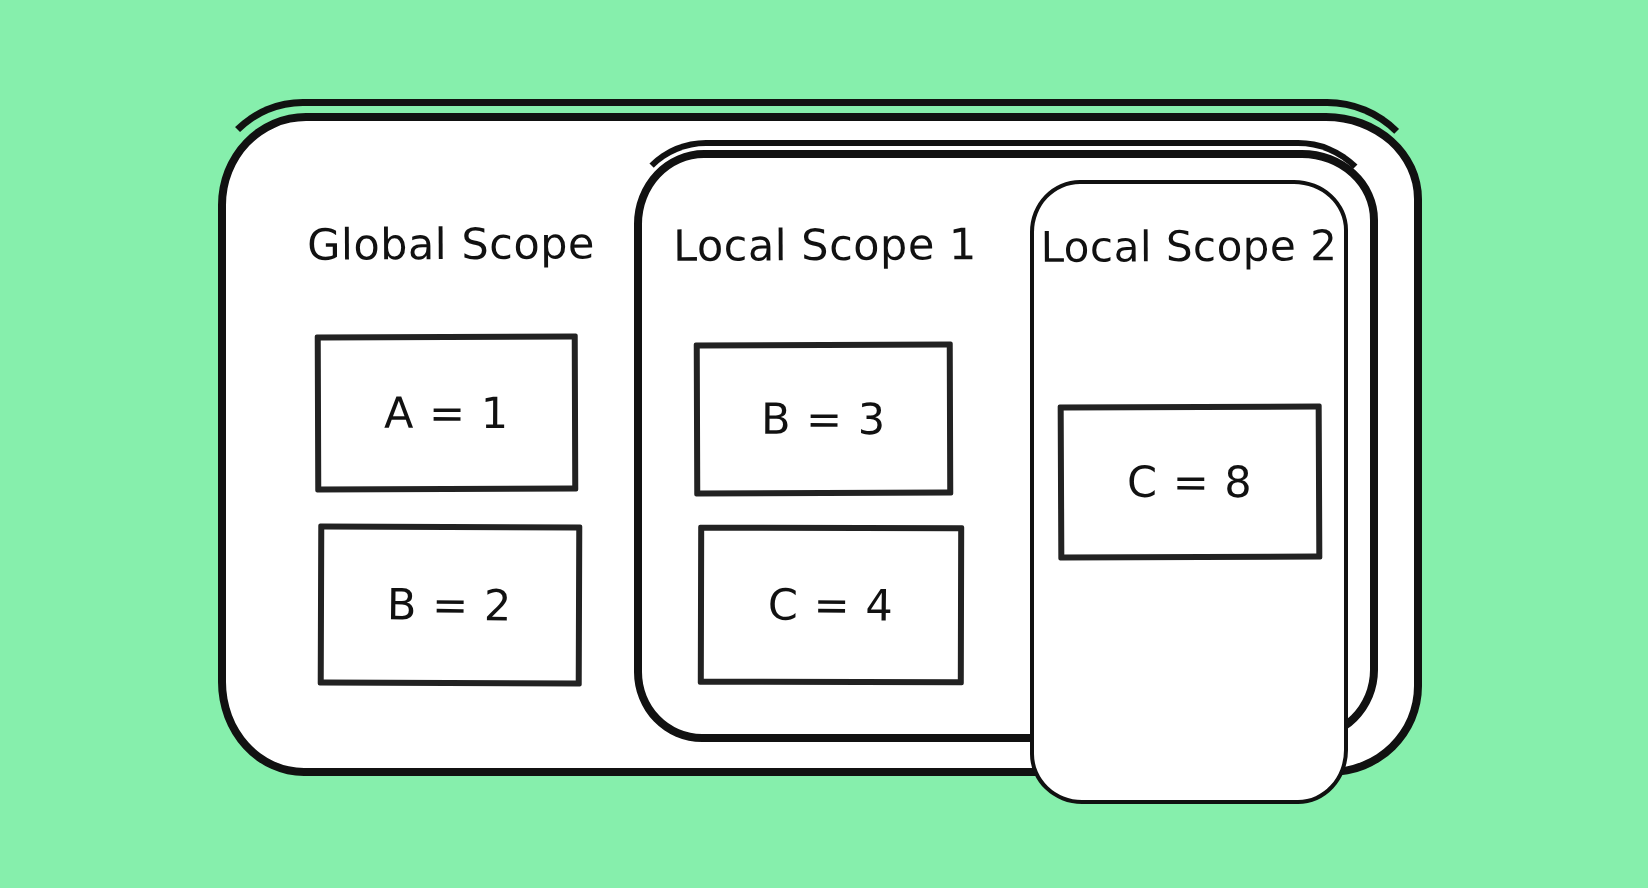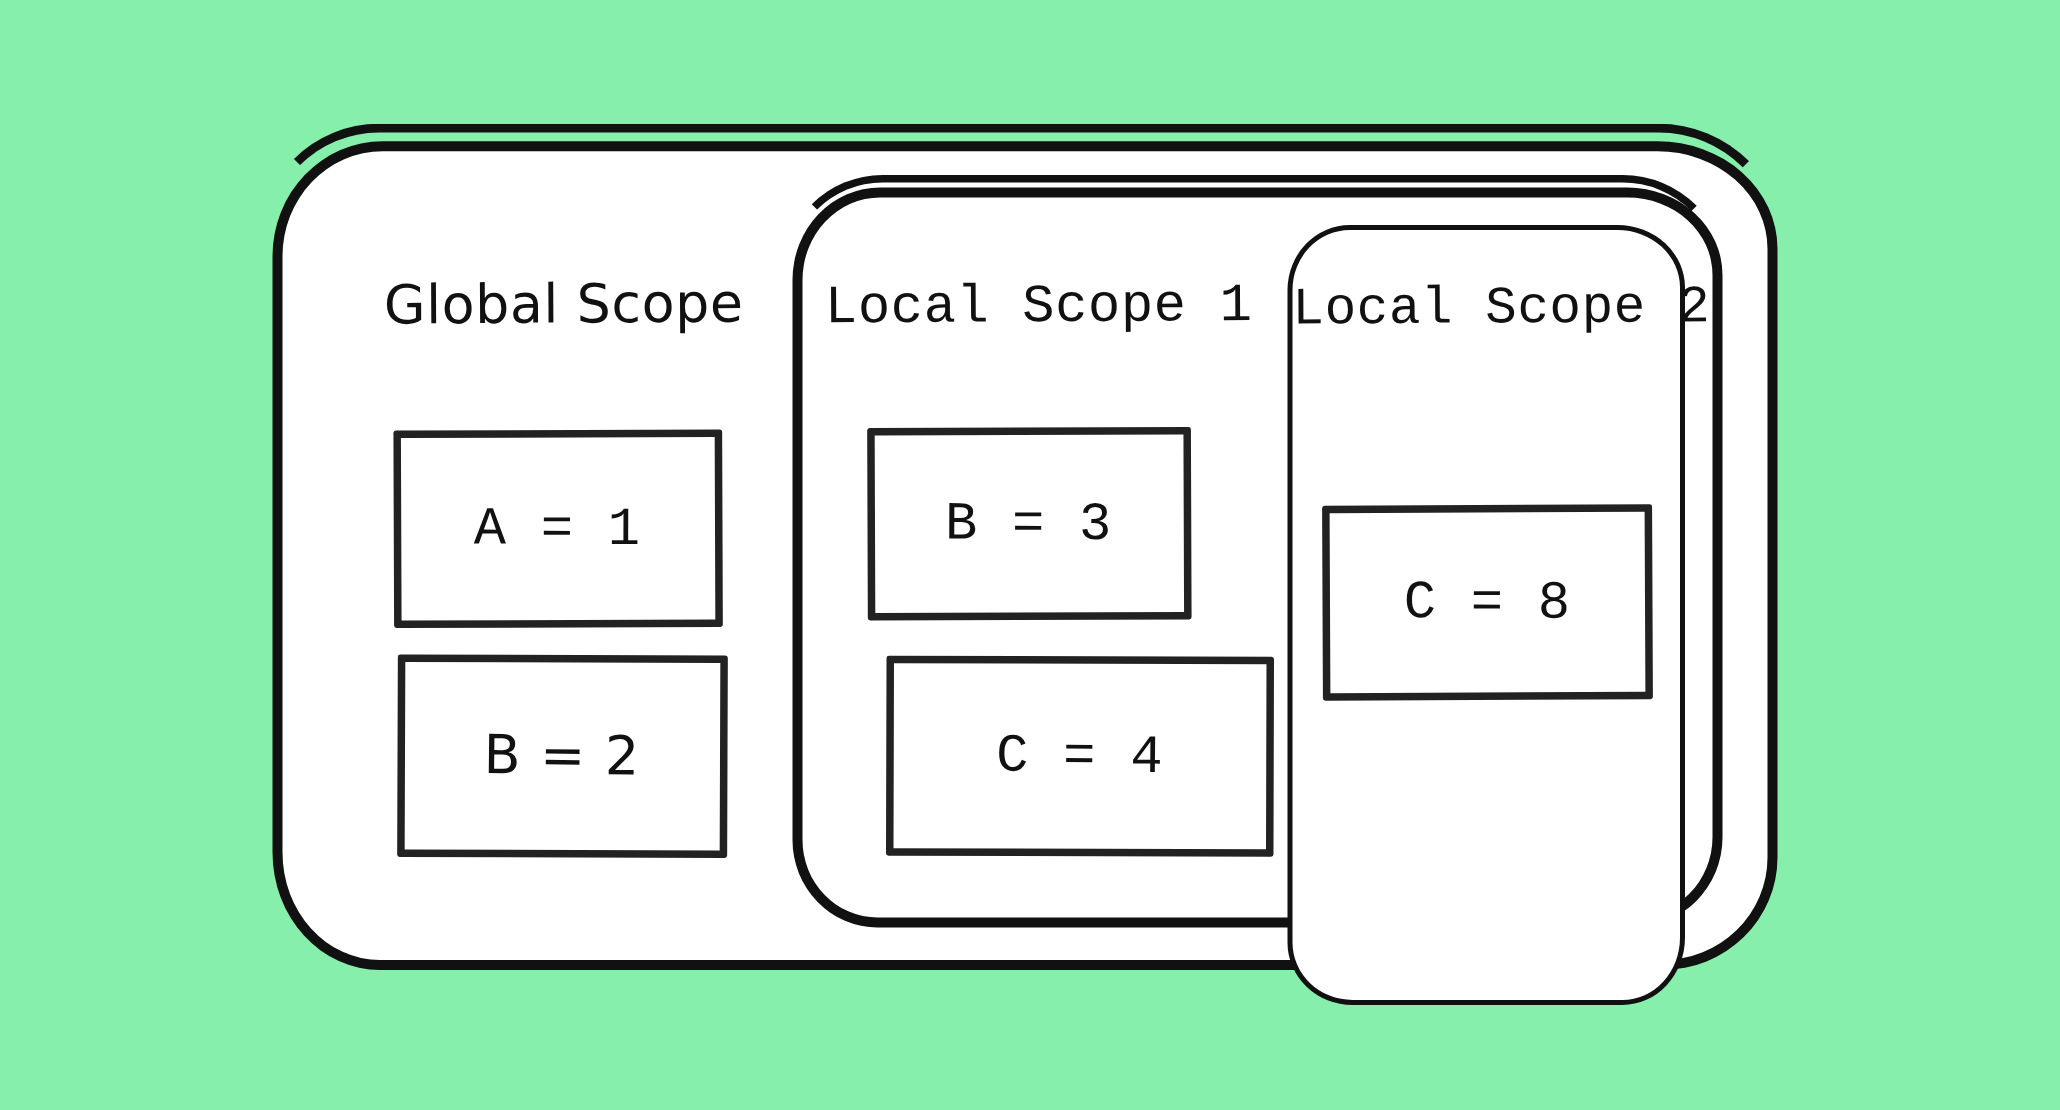--- a/index.html
+++ b/index.html
@@ -43,21 +43,20 @@
     border-radius: 96px 102px 0 0;
     pointer-events: none;
   }
   
   .scope-local1 {
     left: 408px;
     top: 29px;
     width: 744px;
     height: 592px;
     border-radius: 70px 76px 72px 68px / 74px 70px 72px 70px;
-    font-family: Liberation Mono, monospace;
   }
   .scope-local1::before {
     content: "";
     position: absolute;
     left: -16px;
     right: -12px;
     top: -18px;
     height: 150px;
     border: 6px solid transparent;
     border-top-color: #111111;
@@ -96,25 +95,25 @@
     align-items: center;
     justify-content: center;
   }
   .var-text {
     font-size: 43px;
     letter-spacing: 1px;
     white-space: nowrap;
     transform: rotate(0.4deg);
   }
   
-  .var-a1 { left: 89px;  top: 223px; width: 263px; height: 158px; transform: rotate(-0.2deg); font-family: Liberation Mono, monospace; }
+  .var-a1 { left: 89px;  top: 213px; width: 263px; height: 158px; transform: rotate(-0.2deg); }
   .var-b2 { left: 92px;  top: 403px; width: 264px; height: 162px; transform: rotate(0.2deg); }
   
   .var-b3 { left: 52px;  top: 184px; width: 259px; height: 154px; transform: rotate(-0.2deg); text-align: center; }
-  .var-c4 { left: 67px;  top: 367px; width: 310px; height: 160px; transform: rotate(0.15deg); }
+  .var-c4 { left: 56px;  top: 367px; width: 266px; height: 160px; transform: rotate(0.15deg); }
   
   .var-c5 { left: 24px;  top: 220px; width: 264px; height: 156px; transform: rotate(-0.25deg); }
 </style>
 </head>
 <body>
 
 <div id="canvas">
 
   <div class="scope scope-global">
     <div class="scope-label">Global Scope</div>

